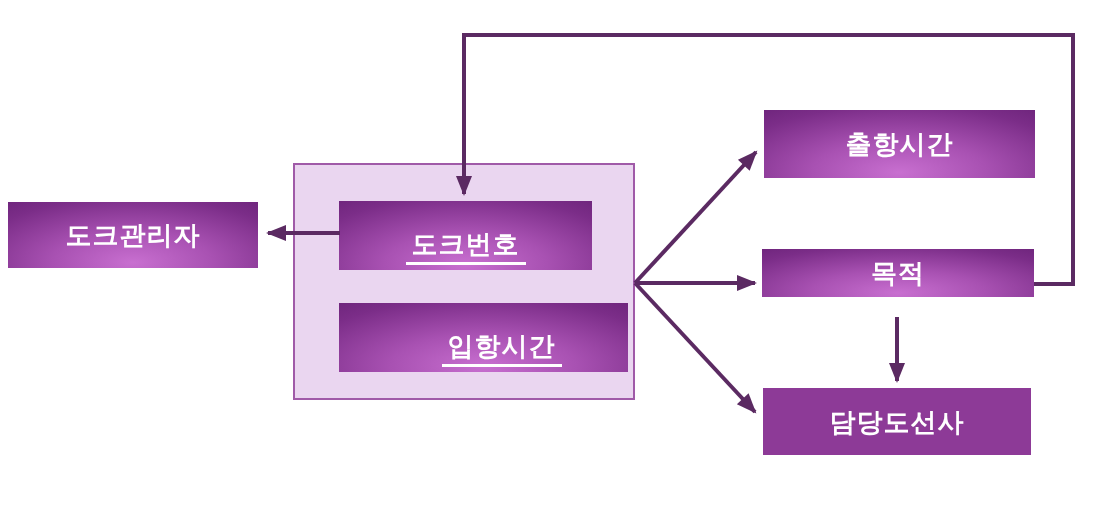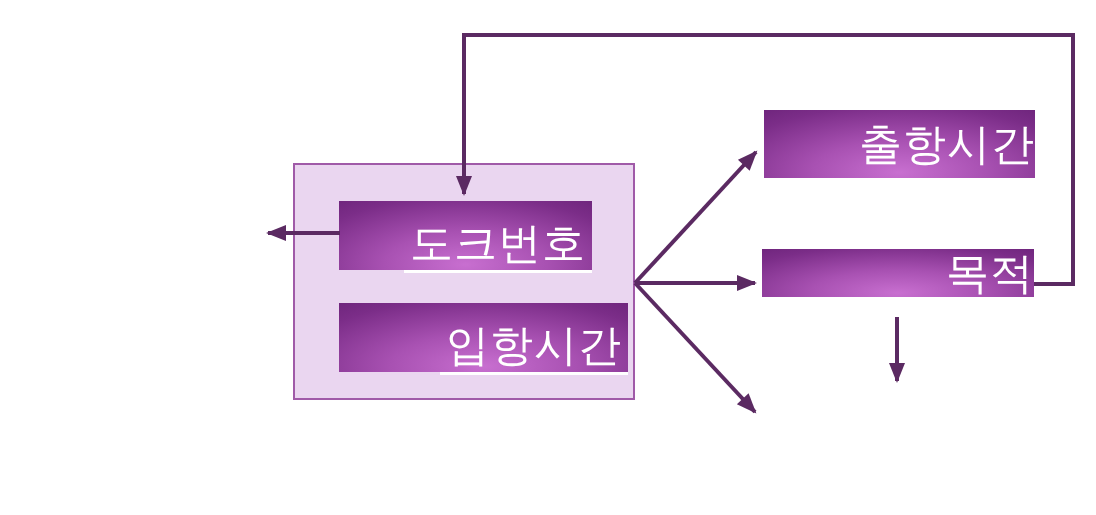--- a/index.html
+++ b/index.html
@@ -12,26 +12,27 @@
     width: 1096px;
     height: 515px;
     background: #ffffff;
     overflow: hidden;
     font-family: "Liberation Sans", sans-serif;
   }
   .node {
     position: absolute;
     display: flex;
     align-items: center;
-    justify-content: flex-end;
+    justify-content: center;
     color: #ffffff;
-    font-size: 43px;
+    font-size: 26px;
     line-height: 1;
     letter-spacing: 1px;
     white-space: nowrap;
+    font-weight: bold;
   }
   .grad {
     background: radial-gradient(115% 170% at 50% 92%,
       #c86fd0 0%, #a851b2 28%, #7b2d88 58%, #511261 100%);
   }
   .flat {
     background: #8d3a97;
   }
   .group-box {
     position: absolute;
@@ -68,37 +69,43 @@
     stroke-width: 4;
   }
 </style>
 </head>
 <body>
 
 <div class="canvas">
 
   <div class="group-box"></div>
 
+  <div class="node grad n-dock-manager">
+    <span>도크관리자</span>
+  </div>
 
   <div class="node grad n-dock-number">
     <span class="underline-label">도크번호</span>
   </div>
 
   <div class="node grad n-arrival-time">
     <span class="underline-label">입항시간</span>
   </div>
 
   <div class="node grad n-departure-time">
     <span>출항시간</span>
   </div>
 
   <div class="node grad n-purpose">
     <span>목적</span>
   </div>
 
+  <div class="node flat n-pilot">
+    <span>담당도선사</span>
+  </div>
 
   <svg class="connector-layer" viewBox="0 0 1096 515" xmlns="http://www.w3.org/2000/svg">
     <defs>
       <marker id="arrow" markerUnits="userSpaceOnUse" markerWidth="24" markerHeight="20" refX="19" refY="9" orient="auto">
         <path d="M1,1 L21,9 L1,17 Z" fill="#5b2a62"></path>
       </marker>
     </defs>
 
     <polyline class="edge" marker-end="url(#arrow)" points="1034,284 1073,284 1073,35 464,35 464,194"></polyline>
 

